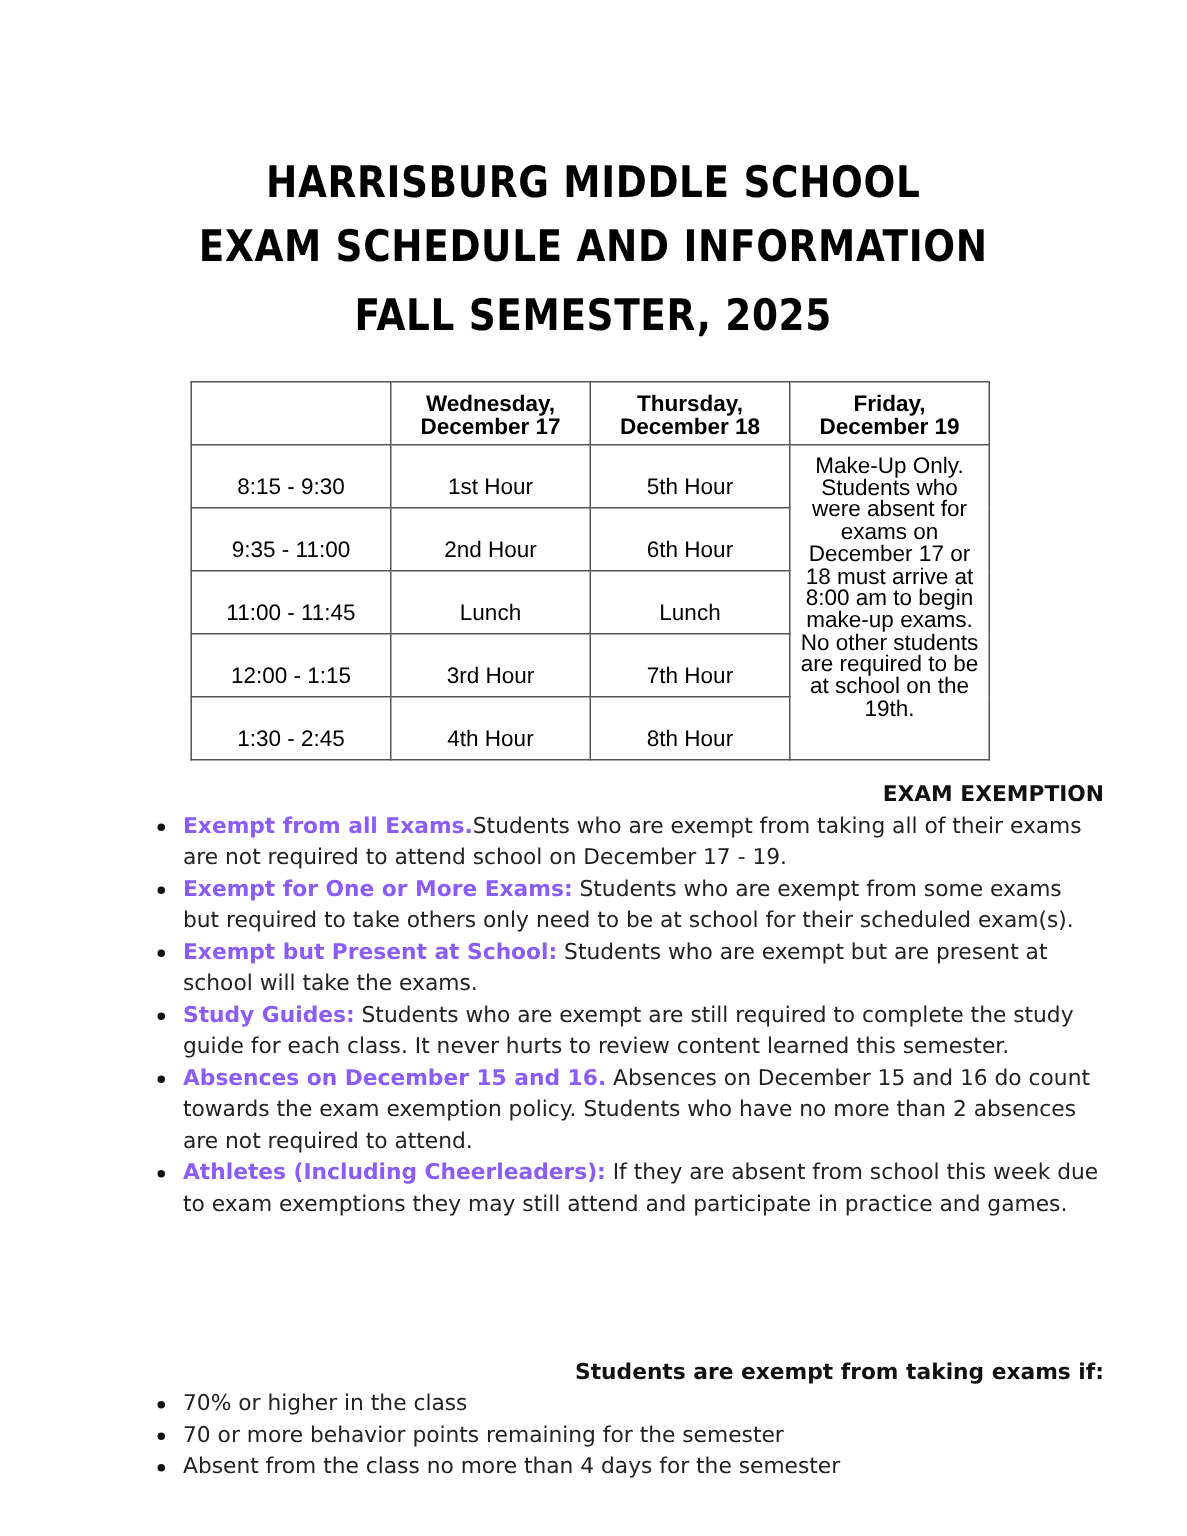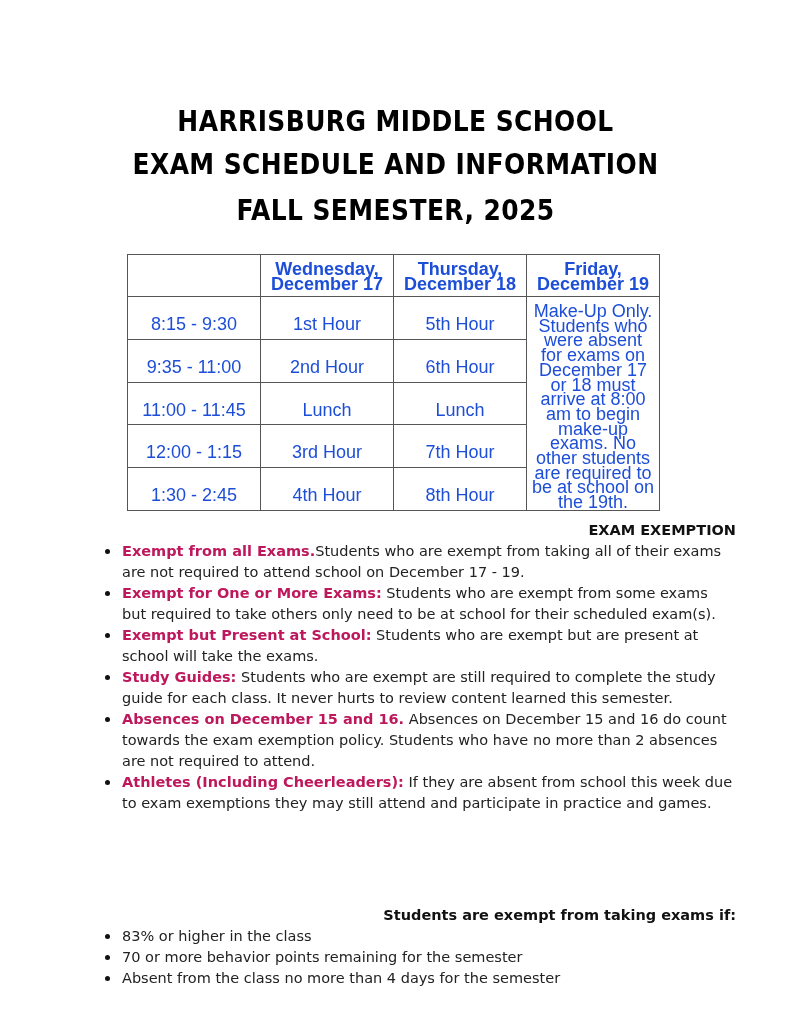--- a/index.html
+++ b/index.html
@@ -10,21 +10,21 @@
       font-size: 29px; letter-spacing: 0.5px; transform: scaleX(0.86);
       color: #000000; margin: 0; line-height: 1;
     }
     .t1 { top: 107px; }
     .t2 { top: 150px; }
     .t3 { top: 196px; }
 
     table.sched {
       position: absolute; left: 127px; top: 254px;
       border-collapse: collapse; table-layout: fixed;
-      font-family: "Liberation Sans", sans-serif; font-size: 18px; color: #1d4ed8;
+      font-family: "Liberation Sans", sans-serif; font-size: 15px; color: #000000;
     }
     table.sched td, table.sched th {
       border: 1px solid #555555; width: 133px; text-align: center;
       vertical-align: top; padding: 0; box-sizing: border-box;
     }
     table.sched th { height: 42px; font-weight: bold; padding-top: 7px; line-height: 15px; }
     table.sched td { height: 42px; padding-top: 20px; line-height: 15px; }
     table.sched td.makeup { line-height: 14.7px; padding: 7px 4px 0 4px; }
 
     .body-text {
@@ -32,21 +32,21 @@
       font-family: "DejaVu Sans", sans-serif; font-size: 14.5px; color: #222222;
       line-height: 21px;
     }
     .section-h { font-weight: bold; color: #111; margin: 0; text-align: right; }
     ul.bl { margin: 0; padding-left: 26px; list-style: none; }
     ul.bl li { position: relative; }
     ul.bl li::before {
       content: ""; position: absolute; left: -17px; top: 8px;
       width: 5px; height: 5px; border-radius: 50%; background: #111;
     }
-    .b { font-weight: bold; color: #be185d; }
+    .b { font-weight: bold; color: #8b5cf6; }
     .exemption { top: 520px; }
     .criteria { top: 905px; }
   </style>
 </head>
 <body>
 
 <h1 class="title t1">HARRISBURG MIDDLE SCHOOL</h1>
 <h2 class="title t2">EXAM SCHEDULE AND INFORMATION</h2>
 <h2 class="title t3">FALL SEMESTER, 2025</h2>
 
@@ -104,17 +104,17 @@
     <li><span class="b">Exempt but Present at School:</span><span>  Students who are exempt but are present at school will take the exams.</span></li>
     <li><span class="b">Study Guides:</span><span>  Students who are exempt are still required to complete the study guide for each class.  It never hurts to review content learned this semester.</span></li>
     <li><span class="b">Absences on December 15 and 16.</span><span>  Absences on December 15 and 16 do count towards the exam exemption policy.  Students who have no more than 2 absences are not required to attend.</span></li>
     <li><span class="b">Athletes (Including Cheerleaders):</span><span>  If they are absent from school this week due to exam exemptions they may still attend and participate in practice and games.</span></li>
   </ul>
 </div>
 
 <div class="body-text criteria">
   <p class="section-h">Students are exempt from taking exams if:</p>
   <ul class="bl">
-    <li>83% or higher in the class</li>
+    <li>70% or higher in the class</li>
     <li>70 or more behavior points remaining for the semester</li>
     <li>Absent from the class no more than 4 days for the semester</li>
   </ul>
 </div>
 
 </body></html>

